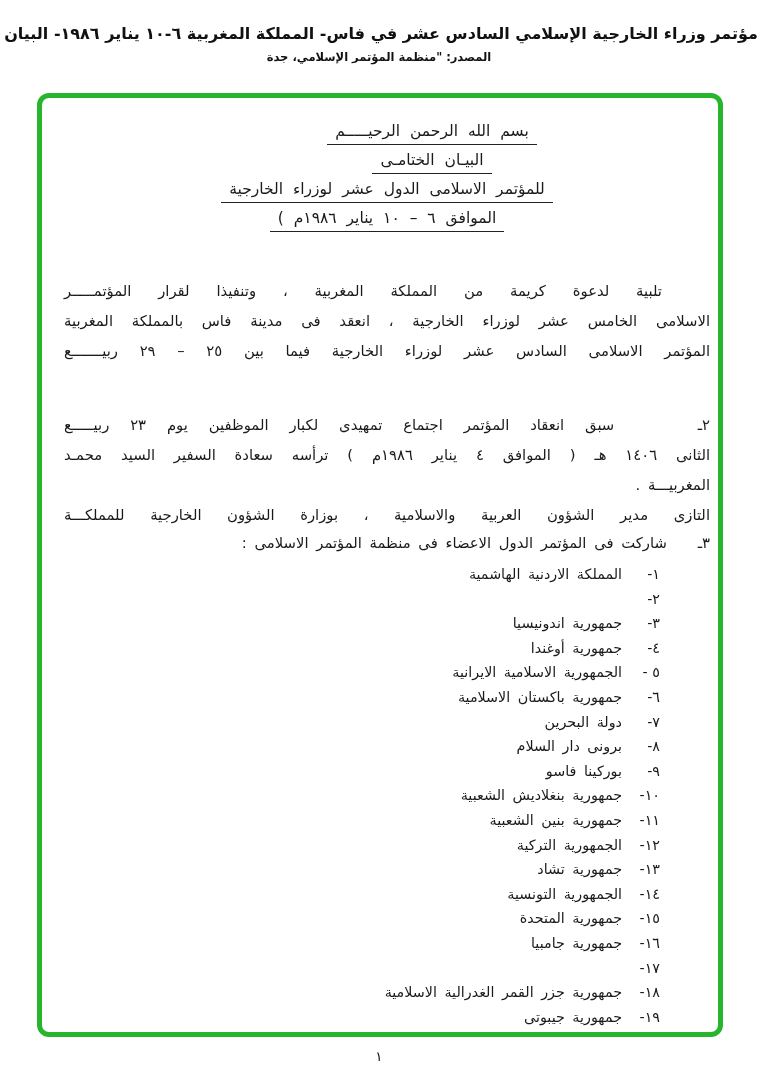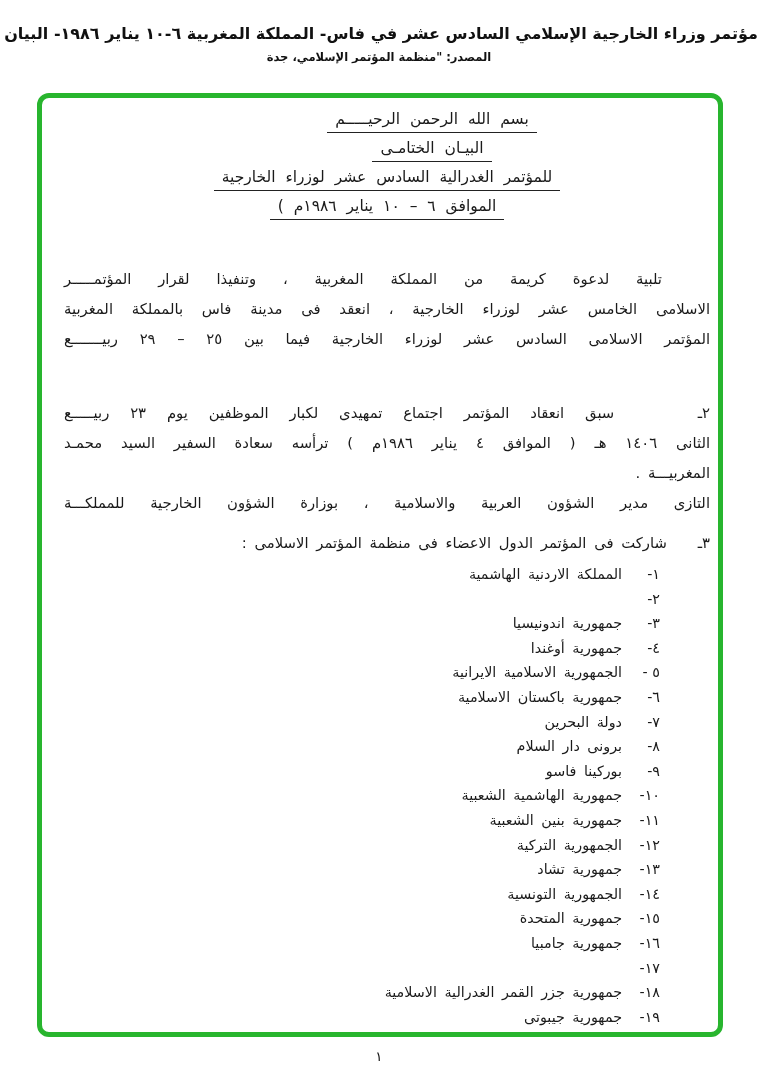--- a/index.html
+++ b/index.html
@@ -12,58 +12,58 @@
     white-space:nowrap;letter-spacing:0;color:#111;
   }
   .hdr-source{
     margin-top:7px;text-align:center;font-weight:bold;font-size:11.5px;color:#111;
   }
   .doc-frame{
     position:absolute;left:37px;top:93px;width:686px;height:944px;
     box-sizing:border-box;border:5px solid #28b52e;border-radius:12px;
     padding:0 8px 0 22px;overflow:hidden;background:#fff;
   }
-  .title-block{margin-top:12px;text-align:left;}
+  .title-block{margin-top:24px;text-align:left;}
   .title-line{
     width:max-content;margin:0 auto 6px;padding:0 8px 3px;
     border-bottom:1.6px solid #222;font-size:15.5px;line-height:19px;
     word-spacing:5px;white-space:nowrap;
   }
   .title-line.shift{transform:translateX(45px);}
   .para{margin-top:44px;}
   .para-line{
     font-size:14.8px;line-height:30px;word-spacing:3px;white-space:nowrap;
   }
   .para-line.fill{
     text-align:justify;text-align-last:justify;white-space:normal;
   }
   .para-line.indent{padding-right:48px;}
   .para.second{}
-  .intro-line{margin-top:12px;font-size:14.8px;line-height:26px;word-spacing:3px;}
+  .intro-line{margin-top:0;font-size:14.8px;line-height:26px;word-spacing:3px;}
   .country-list{margin-top:6px;padding-right:50px;}
   .country-row{display:flex;gap:12px;line-height:24.6px;font-size:14.3px;}
   .country-num{min-width:26px;flex:0 0 auto;}
   .country-name{word-spacing:3px;}
   .page-number{
     position:absolute;left:0;right:0;top:1048px;text-align:center;
     font-size:13.5px;color:#111;
   }
 </style>
 </head>
 <body>
 
 <div class="hdr-title">مؤتمر وزراء الخارجية الإسلامي السادس عشر في فاس- المملكة المغربية ٦-١٠ يناير ١٩٨٦- البيان الختامي</div>
 <div class="hdr-source">المصدر: "منظمة المؤتمر الإسلامي، جدة</div>
 
 <div class="doc-frame" style="border-color: rgb(40, 181, 46);">
 
   <div class="title-block">
     <div class="title-line shift">بسم الله الرحمن الرحيـــــم</div>
     <div class="title-line shift">البيـان الختامـى</div>
-    <div class="title-line">للمؤتمر الغدرالية السادس عشر لوزراء الخارجية</div>
+    <div class="title-line">للمؤتمر الاسلامى الدول عشر لوزراء الخارجية</div>
     <div class="title-line">الموافق ٦ – ١٠ يناير ١٩٨٦م )</div>
   </div>
 
   <div class="para">
     <div class="para-line fill indent">تلبية لدعوة كريمة من المملكة المغربية ، وتنفيذا لقرار المؤتمـــــر</div>
     <div class="para-line fill">الاسلامى الخامس عشر لوزراء الخارجية ، انعقد فى مدينة فاس بالمملكة المغربية</div>
     <div class="para-line fill">المؤتمر الاسلامى السادس عشر لوزراء الخارجية فيما بين ٢٥ – ٢٩ ربيـــــــع</div>
   </div>
 
   <div class="para second">
@@ -106,21 +106,21 @@
     <div class="country-row">
         <span class="country-num">٨-</span>
         <span class="country-name">برونى دار السلام</span>
       </div>
     <div class="country-row">
         <span class="country-num">٩-</span>
         <span class="country-name">بوركينا فاسو</span>
       </div>
     <div class="country-row">
         <span class="country-num">١٠-</span>
-        <span class="country-name">جمهورية الهاشمية الشعبية</span>
+        <span class="country-name">جمهورية بنغلاديش الشعبية</span>
       </div>
     <div class="country-row">
         <span class="country-num">١١-</span>
         <span class="country-name">جمهورية بنين الشعبية</span>
       </div>
     <div class="country-row">
         <span class="country-num">١٢-</span>
         <span class="country-name">الجمهورية التركية</span>
       </div>
     <div class="country-row">

